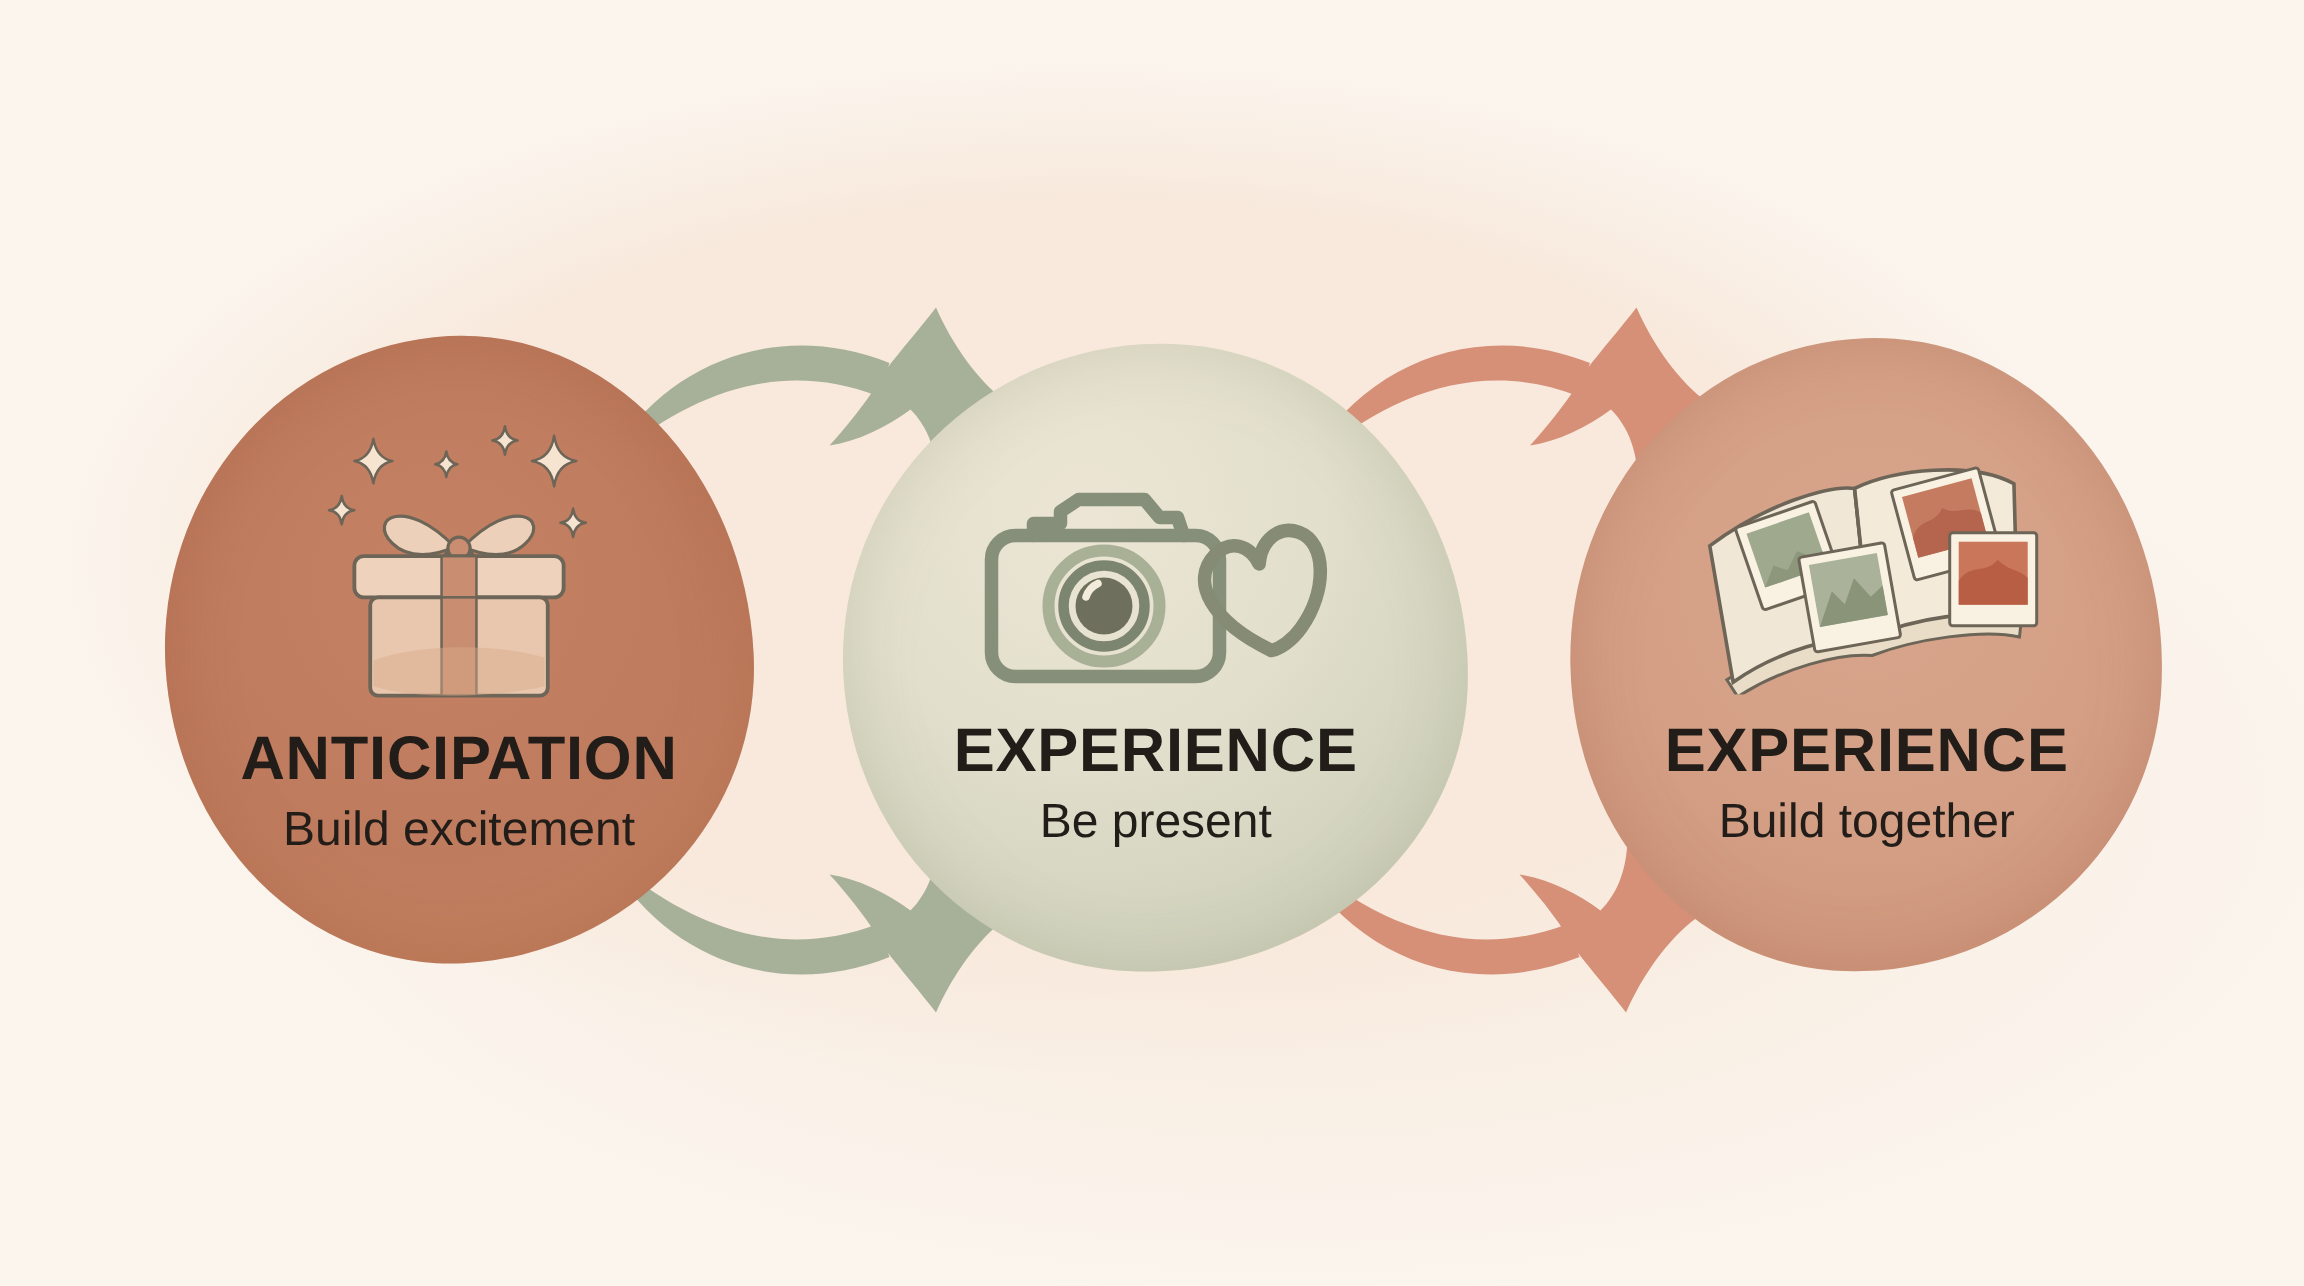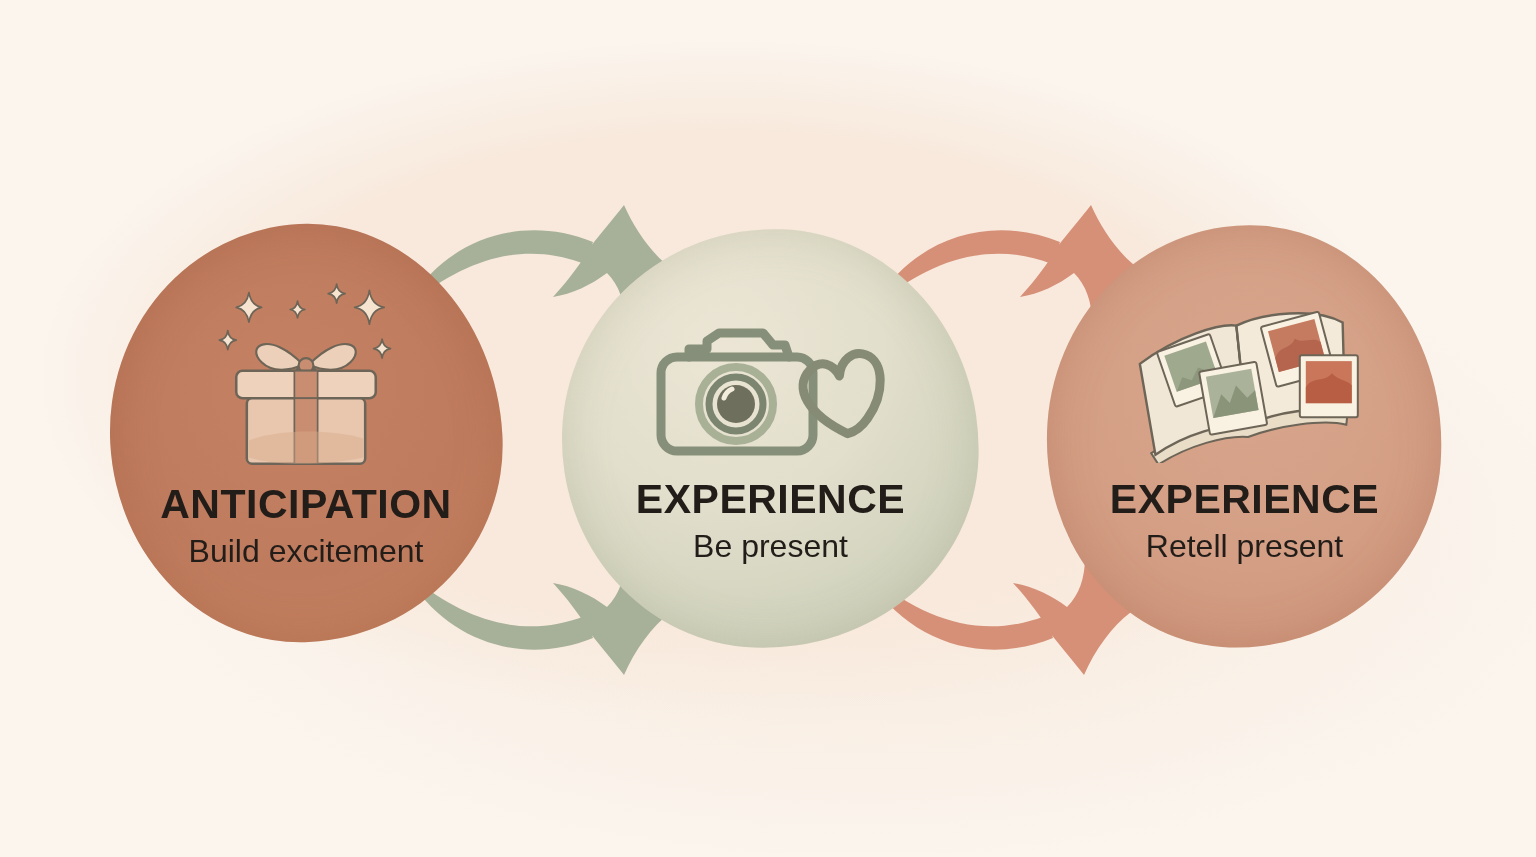--- a/index.html
+++ b/index.html
@@ -201,17 +201,17 @@
 
             <g transform="translate(182,66) rotate(6)">
               <rect x="0" y="0" width="58" height="62" rx="2" fill="#f9f1e1" stroke="#6d6557" stroke-width="2"></rect>
               <rect x="6" y="6" width="46" height="42" fill="#c9765a"></rect>
               <path d="M6,32 C14,20 24,28 32,18 C40,26 46,24 52,30 L52,48 L6,48 Z" fill="#b4593f" opacity=".8"></path>
             </g>
           </g>
         </svg>
       </span>
       <div class="stage-title">EXPERIENCE</div>
-      <div class="stage-subtitle">Retell present</div>
+      <div class="stage-subtitle">Build together</div>
     </div>
   </div>
 
 </div>
 
 </body></html>

